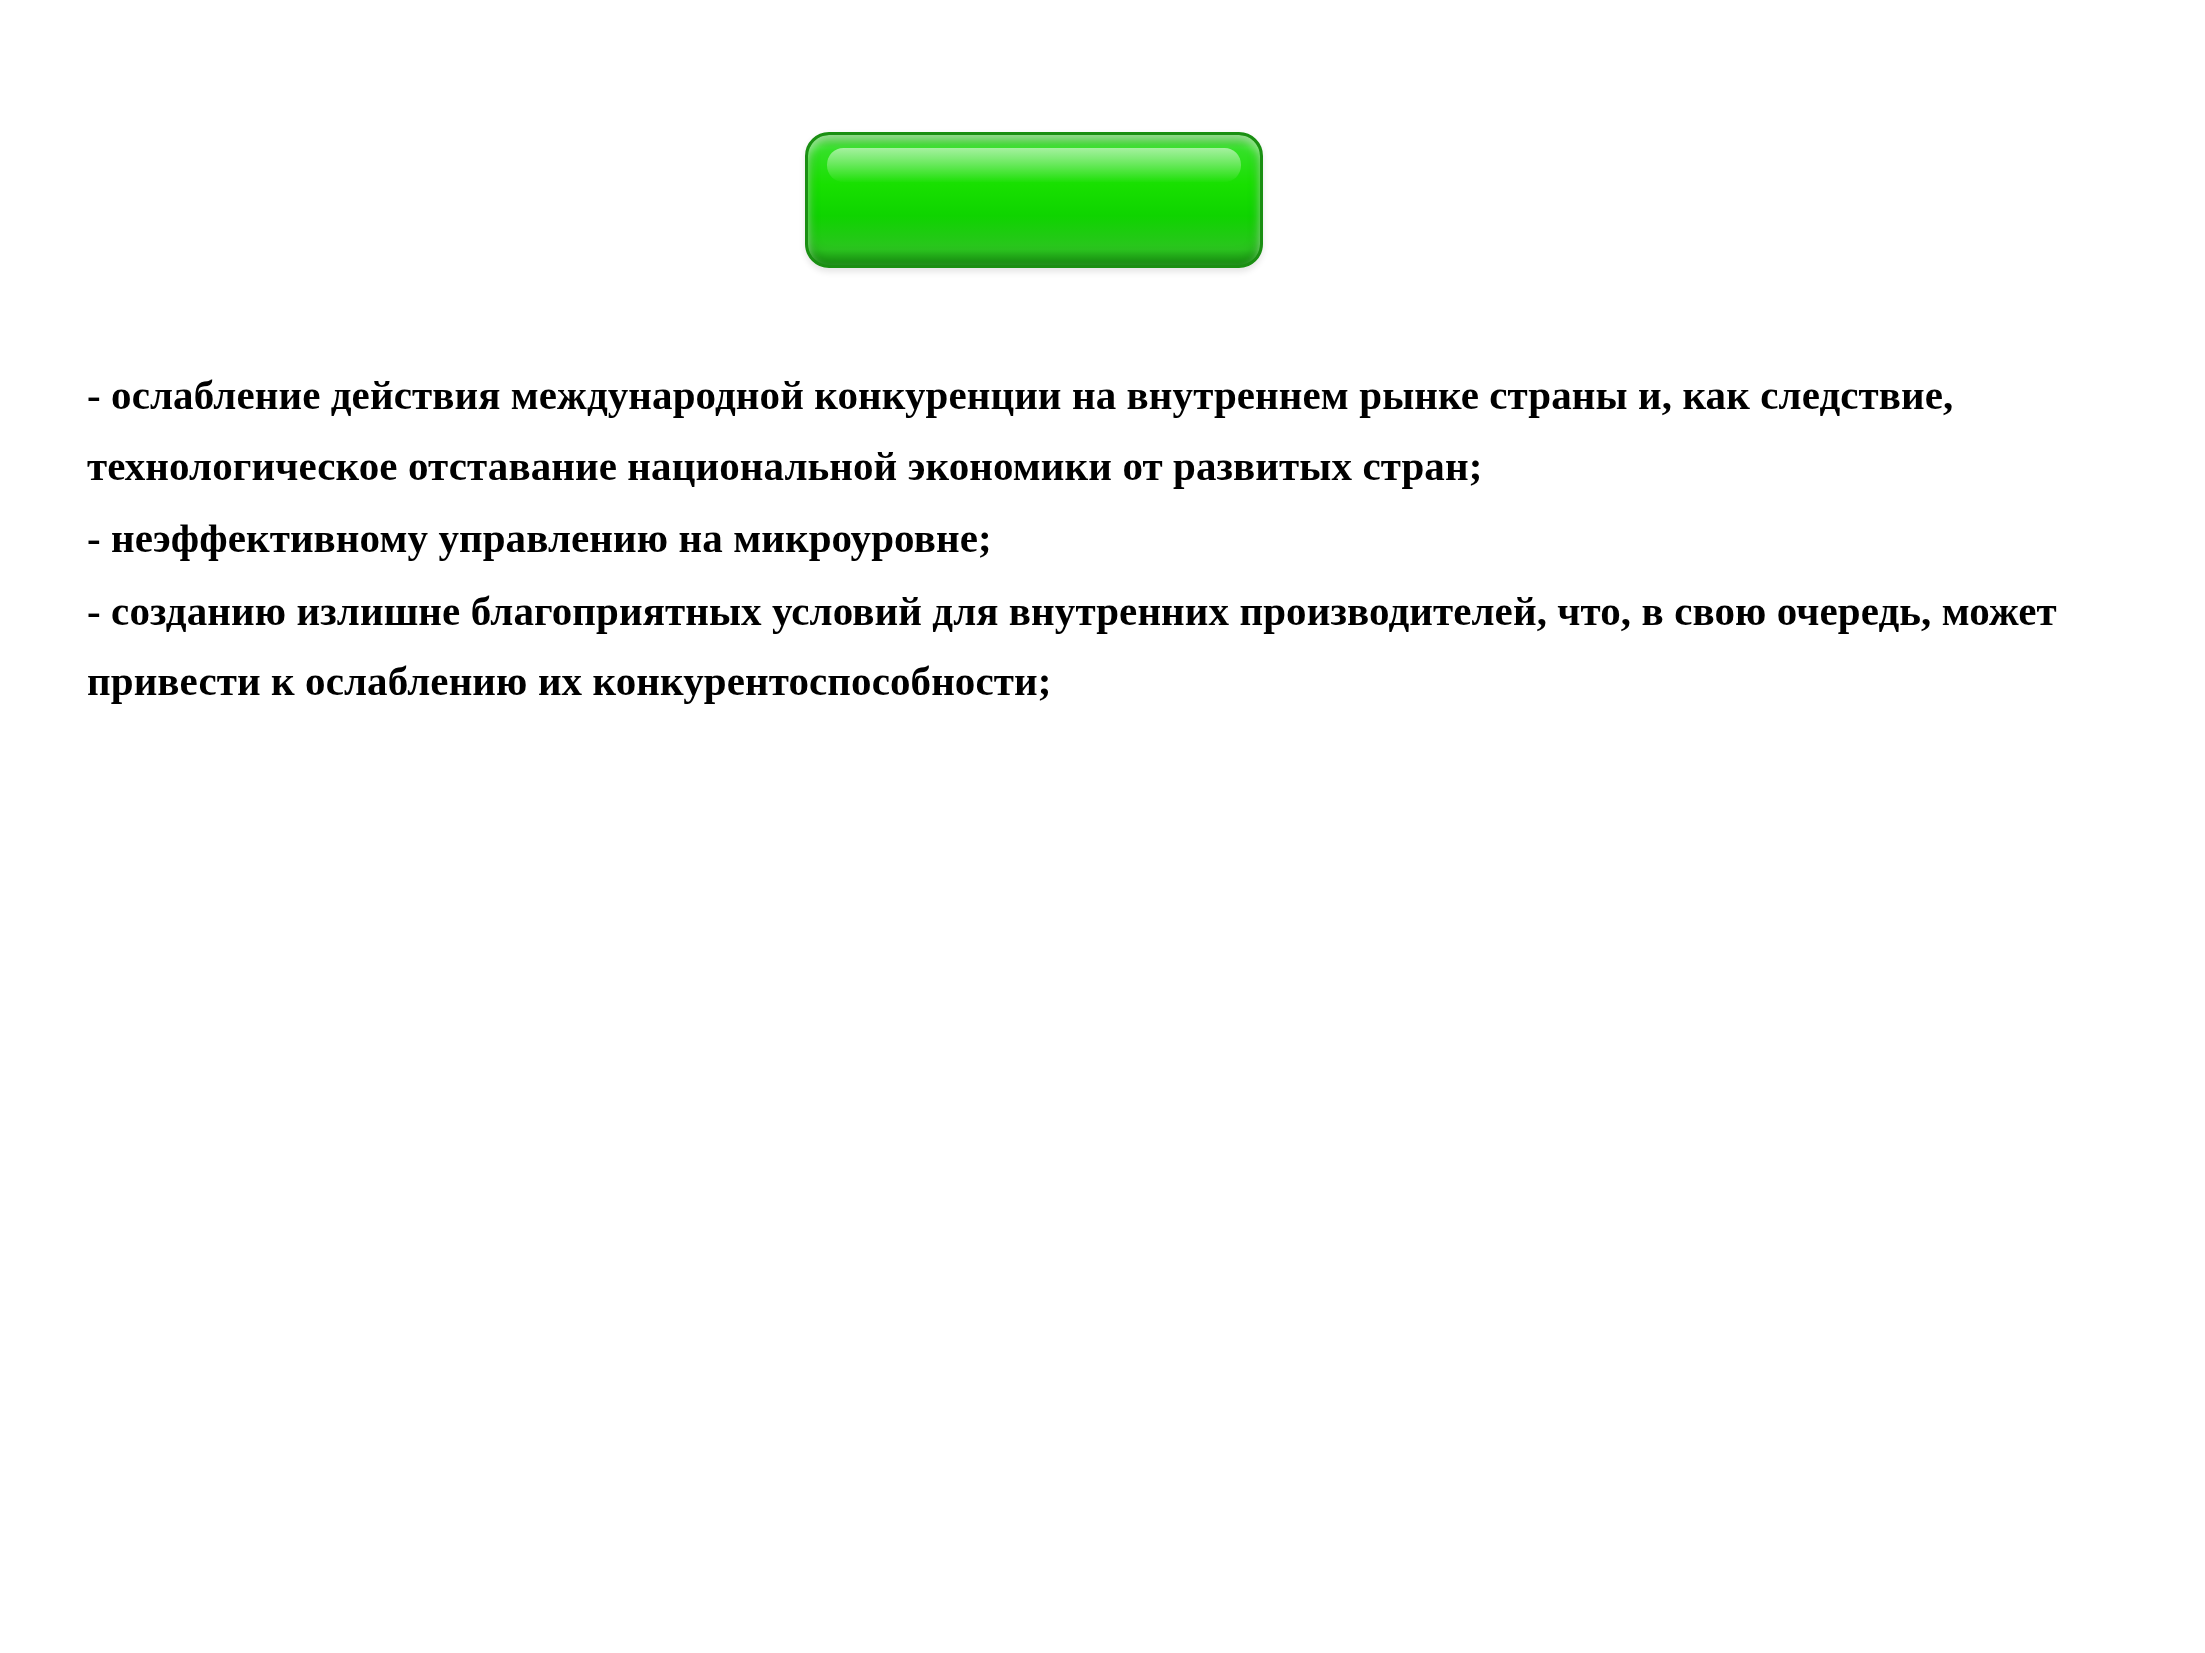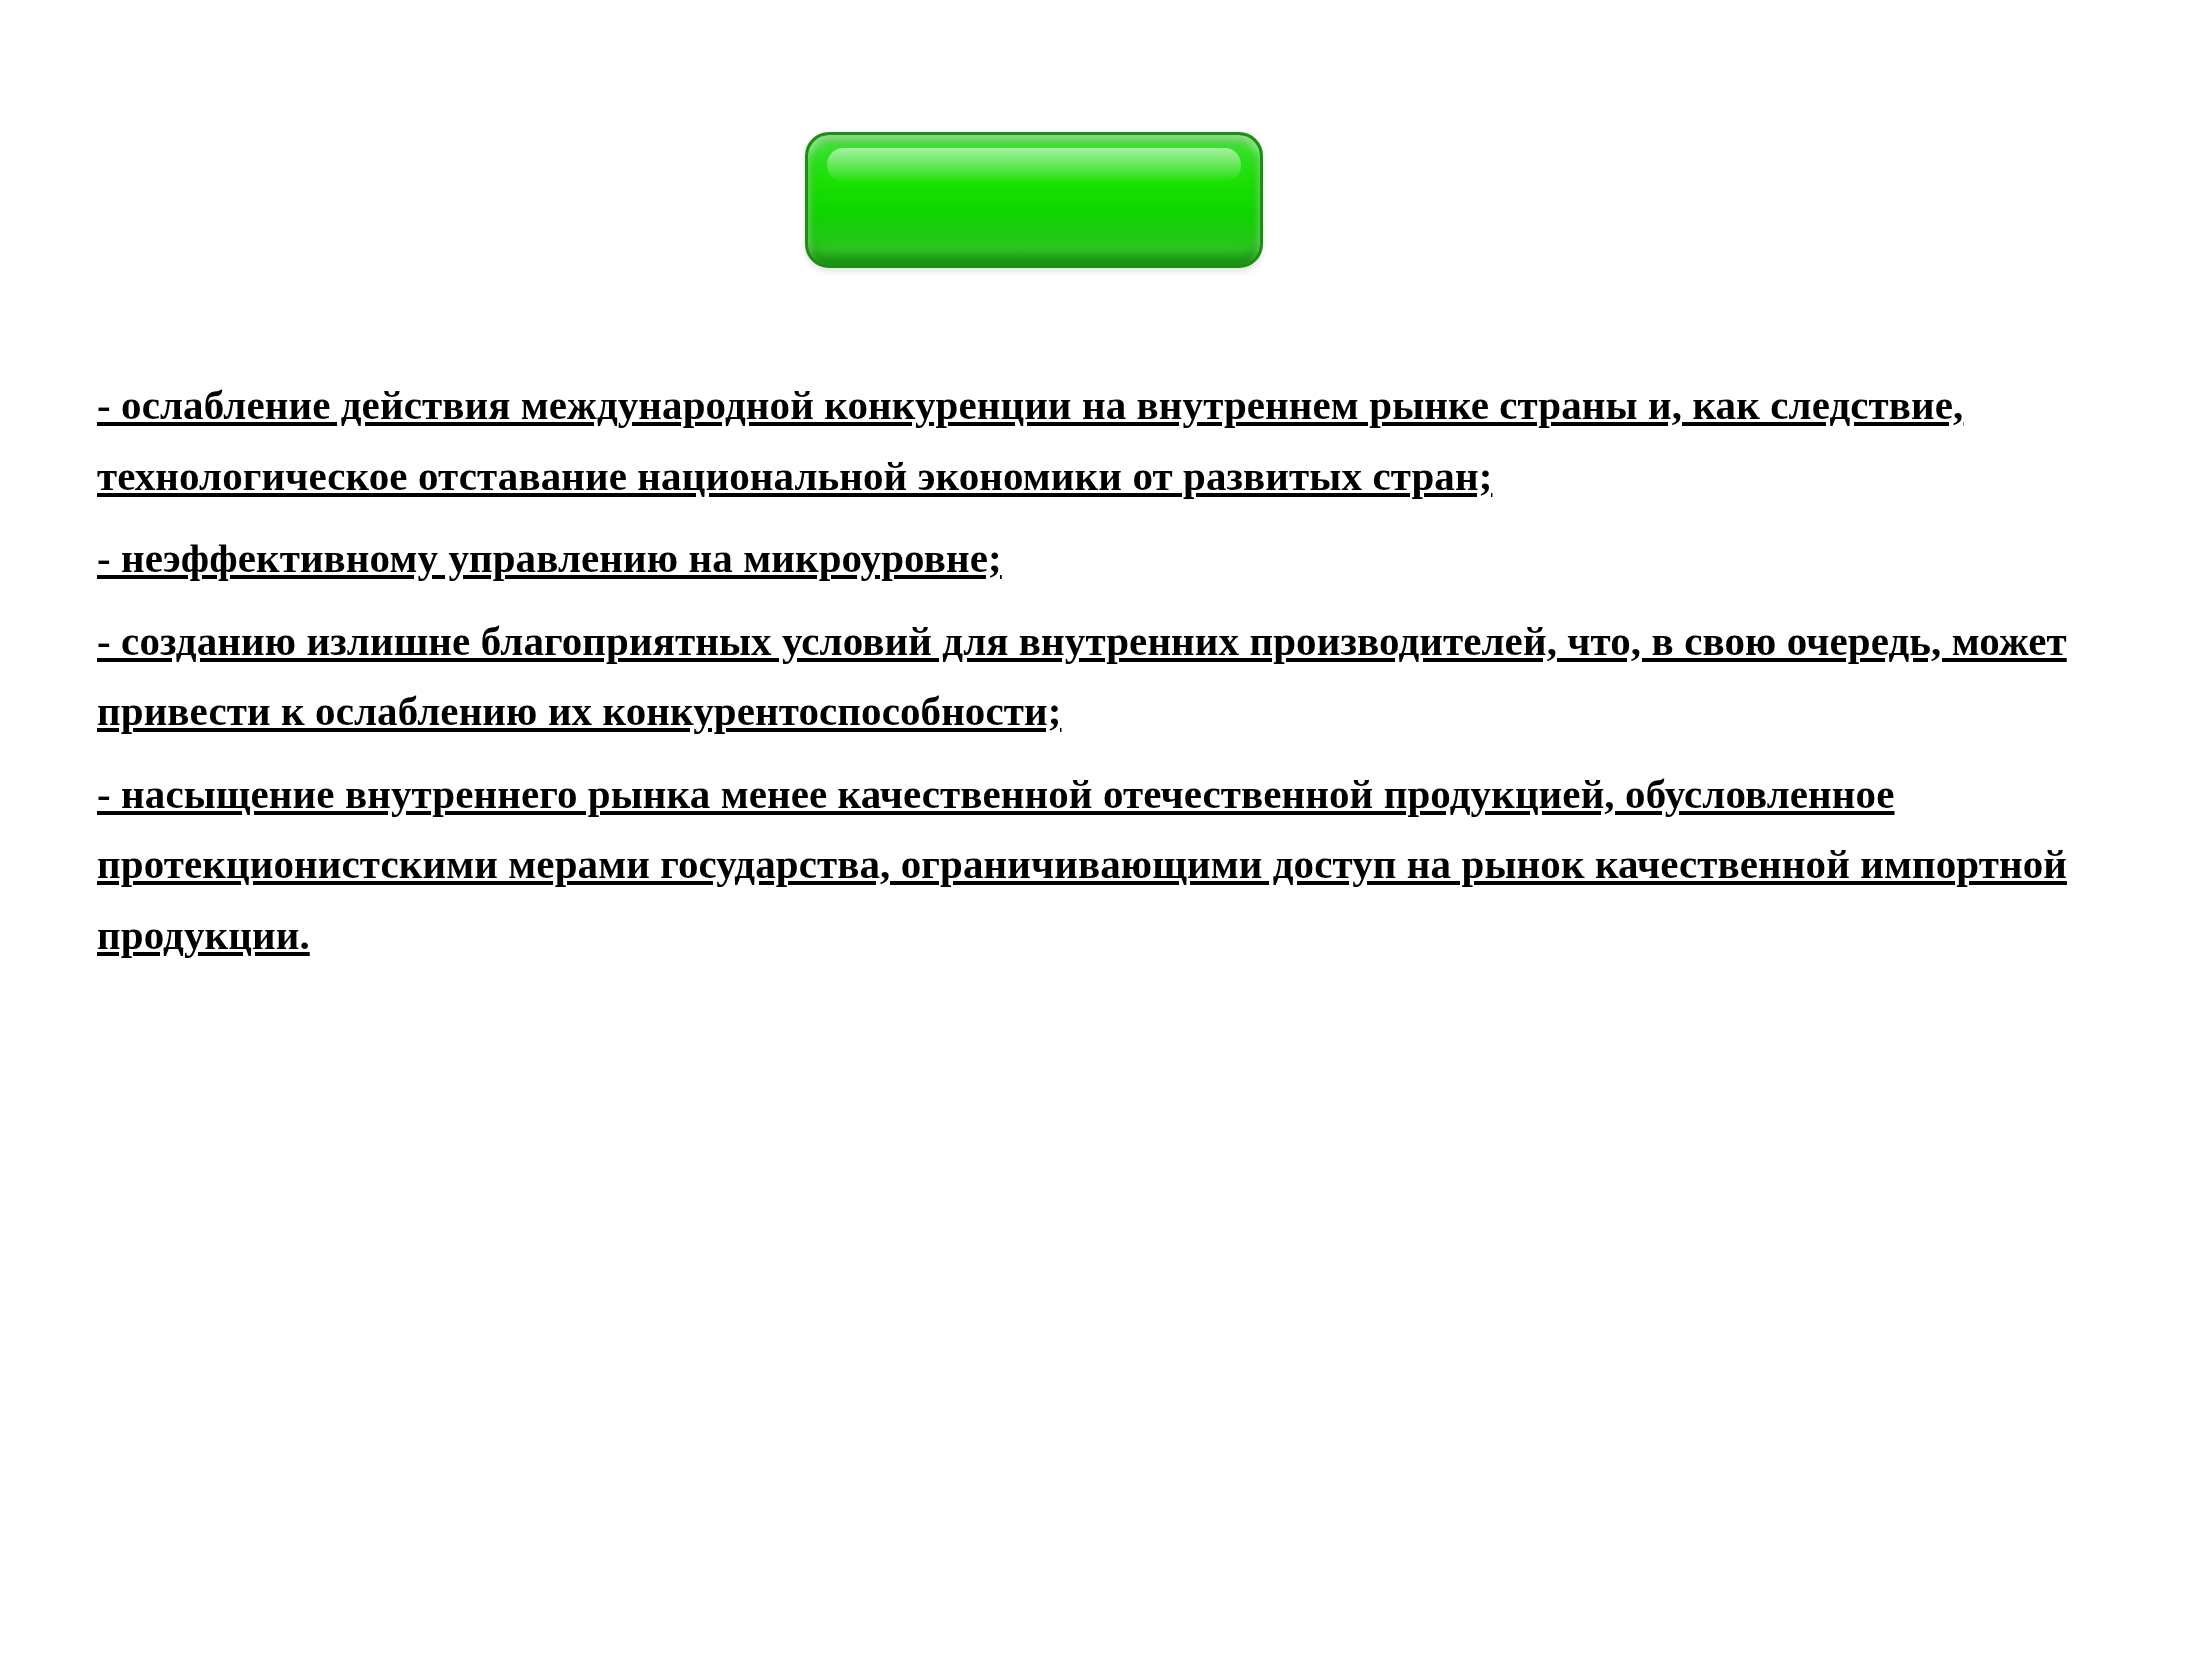--- a/index.html
+++ b/index.html
@@ -71,36 +71,34 @@
     left: 85px;
     top: 358px;
     width: 2051px;
   }
   .para {
     font-family: "Liberation Serif", serif;
     font-weight: bold;
     font-size: 41px;
     line-height: 1.72;
     color: #000000;
-    margin: 12px;
+    margin: 2px;
     text-align: left;
     letter-spacing: 0.1px;
-    text-decoration: underline;
   }
 </style>
 </head>
 <body>
 
 <div class="slide">
 
   <div class="green-banner">
     <div class="green-banner-label"></div>
   </div>
 
   <div class="body-text">
     <p class="para">- ослабление действия международной конкуренции на внутреннем рынке страны и, как следствие, технологическое отставание национальной экономики от развитых стран;</p>
     <p class="para">- неэффективному управлению на микроуровне;</p>
     <p class="para">- созданию излишне благоприятных условий для внутренних производителей, что, в свою очередь, может привести к ослаблению их конкурентоспособности;</p>
-    <p class="para">- насыщение внутреннего рынка менее качественной отечественной продукцией, обусловленное протекционистскими мерами государства, ограничивающими доступ на рынок качественной импортной продукции.</p>
   </div>
 
 </div>
 
 
 </body></html>

